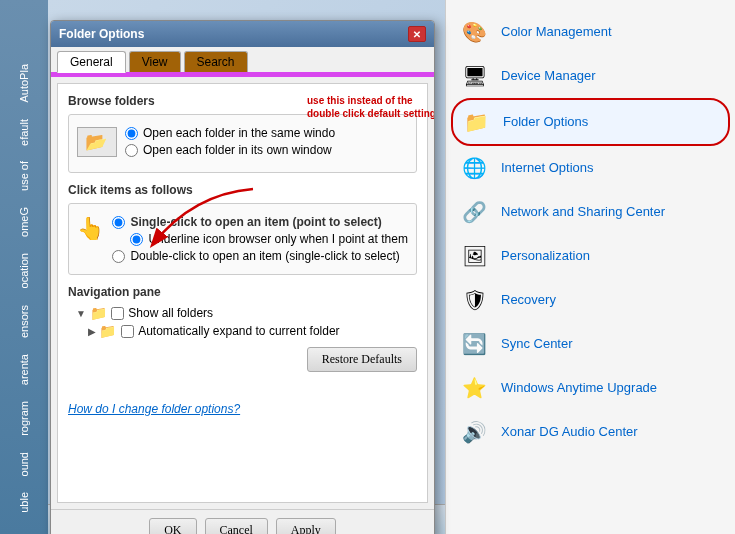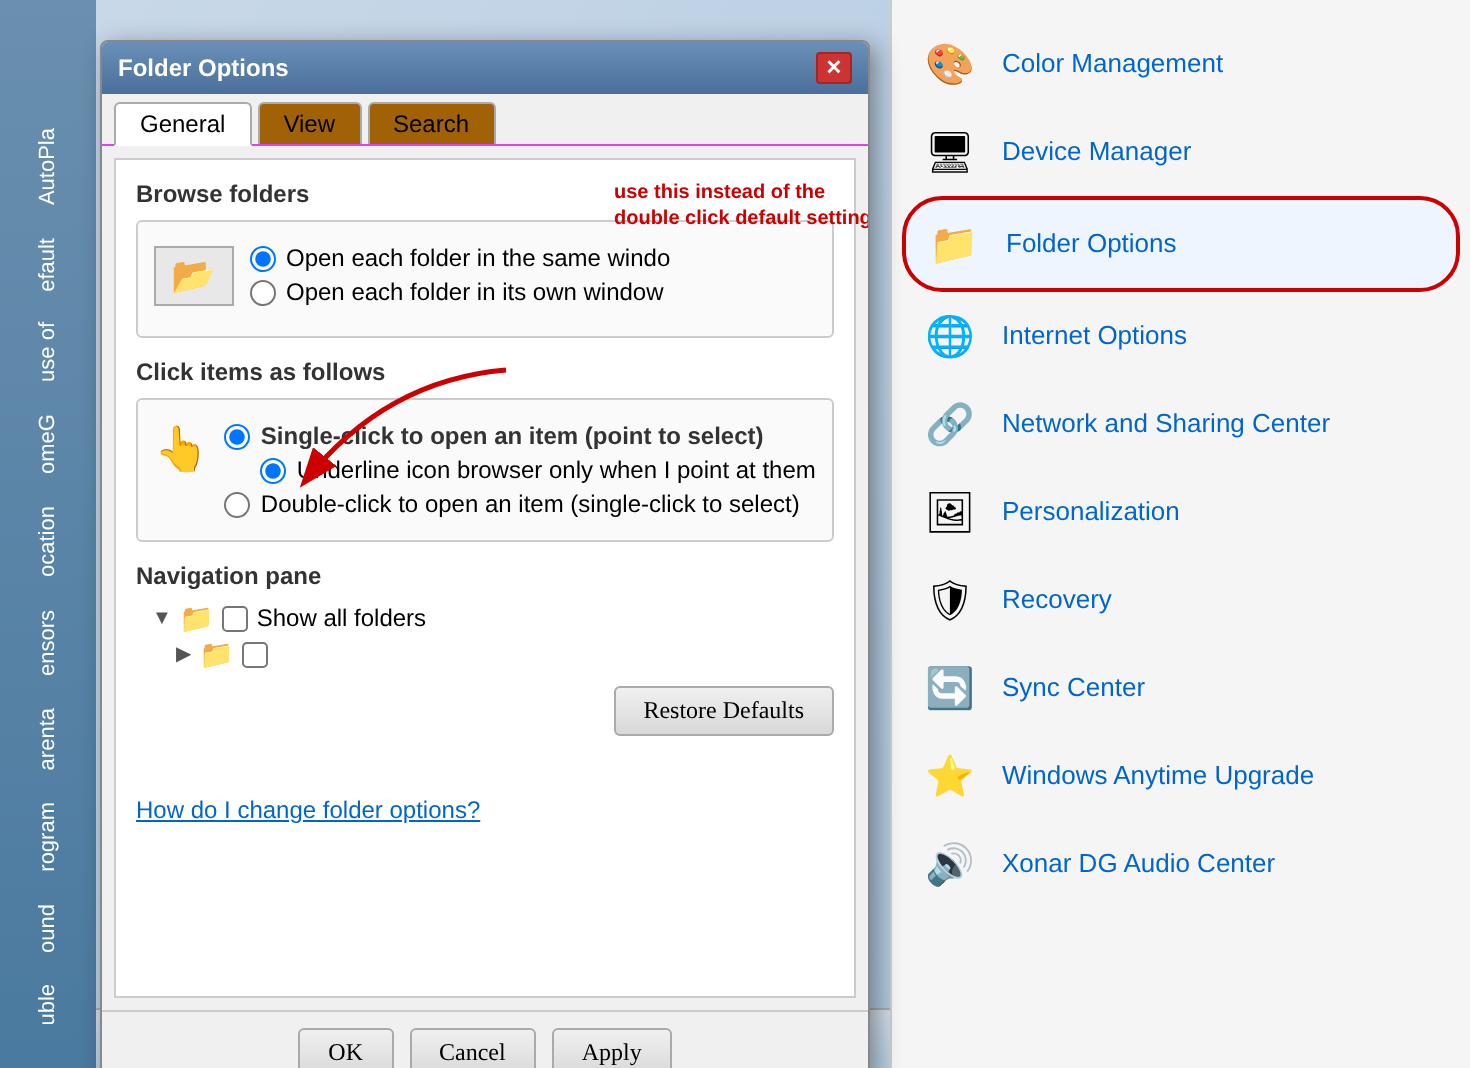--- a/index.html
+++ b/index.html
@@ -159,21 +159,21 @@
       align-items: center;
       justify-content: center;
       cursor: pointer;
     }
 
     
     .dialog-tabs {
       display: flex;
       padding: 4px 6px 0;
       background: #f0f0f0;
-      border-bottom: 1px solid #d946ef;
+      border-bottom: 5px solid #d946ef;
     }
 
     .tab {
       padding: 3px 12px;
       border: 1px solid #aaa;
       border-bottom: none;
       border-radius: 3px 3px 0 0;
       cursor: pointer;
       font-size: 12px;
       margin-right: 3px;
@@ -299,20 +299,21 @@
     }
 
     
     .help-link {
       color: #0066cc;
       text-decoration: underline;
       cursor: pointer;
       font-size: 12px;
       margin-top: 10px;
       display: block;
+      font-style: italic;
     }
 
     
     .dialog-buttons {
       display: flex;
       justify-content: center;
       gap: 8px;
       padding: 8px 6px;
       background: #f0f0f0;
       border-top: 1px solid #ccc;
@@ -478,20 +479,21 @@
       <div class="tree-row" style="margin-left:8px;">
         <span style="font-size:10px; color:#555;">▼</span>
         <span style="font-size:14px;">📁</span>
         <input type="checkbox" style="">
         <label>Show all folders</label>
       </div>
       <div class="tree-row" style="margin-left:20px;">
         <span style="font-size:10px; color:#555;">▶</span>
         <span style="font-size:14px;">📁</span>
         <input type="checkbox" style="">
+        <label>Automatically expand to current folder</label>
       </div>
     </div>
 
     <div class="restore-btn">
       <button class="win-button">Restore Defaults</button>
     </div>
 
     <div style="margin-top: 30px;">
       <a class="help-link">How do I change folder options?</a>
     </div>

